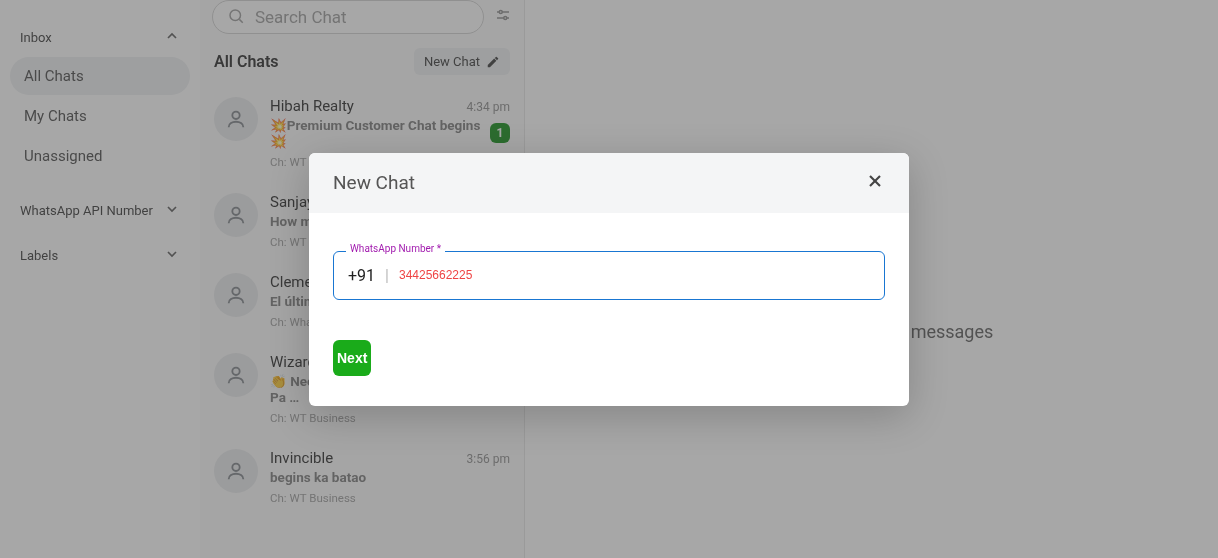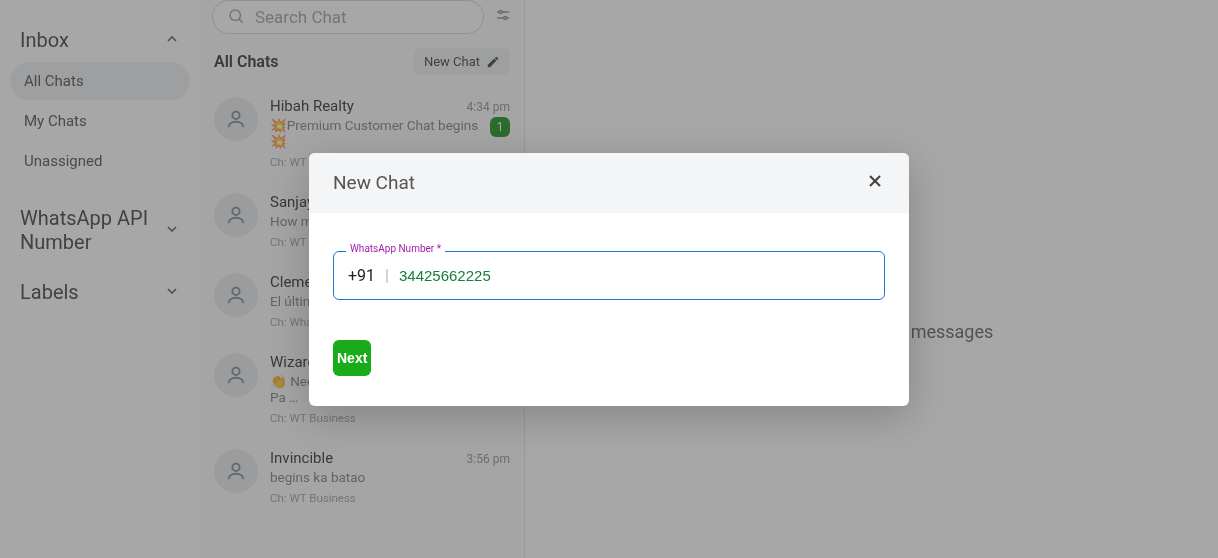--- a/index.html
+++ b/index.html
@@ -23,21 +23,21 @@
   .sidebar {
     width: 200px;
     padding: 20px 10px;
     background: #fff;
   }
   .nav-header {
     display: flex;
     align-items: center;
     justify-content: space-between;
     padding: 8px 10px;
-    font-size: 20px;
+    font-size: 13px;
     color: #333;
     cursor: pointer;
   }
   .nav-header .chev {
     color: #555;
   }
   .nav-item {
     padding: 10px 14px;
     border-radius: 20px;
     font-size: 15px;
@@ -139,22 +139,23 @@
     color: #888;
     white-space: nowrap;
     margin-left: 6px;
   }
   .chat-preview {
     font-size: 13.5px;
     color: #777;
     margin-top: 2px;
     display: flex;
     justify-content: space-between;
-    align-items: flex-start;
+    align-items: center;
     gap: 6px;
+    font-weight: bold;
   }
   .preview-text {
     white-space: normal;
     overflow: hidden;
     display: -webkit-box;
     -webkit-line-clamp: 2;
     -webkit-box-orient: vertical;
   }
   .badge {
     background: #08880f;
@@ -248,22 +249,22 @@
   .country-code {
     font-size: 16px;
     color: #222;
   }
   .sep {
     color: #bbb;
   }
   .phone-input {
     border: none;
     outline: none;
-    font-size: 15px;
-    color: #15803d;
+    font-size: 12px;
+    color: #ef4444;
     flex: 1;
     background: transparent;
   }
   .next-btn {
     margin-top: 40px;
     background: #1aab1a;
     color: #fff;
     border: none;
     padding: 10px 4px;
     border-radius: 6px;

